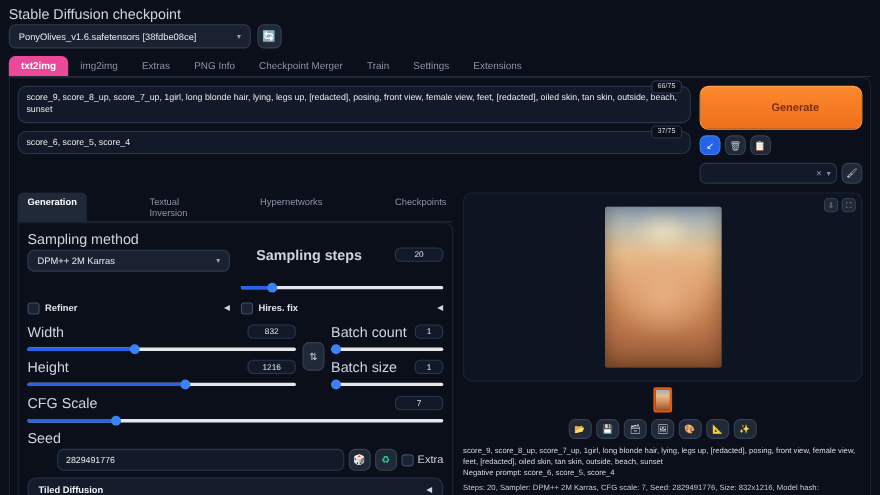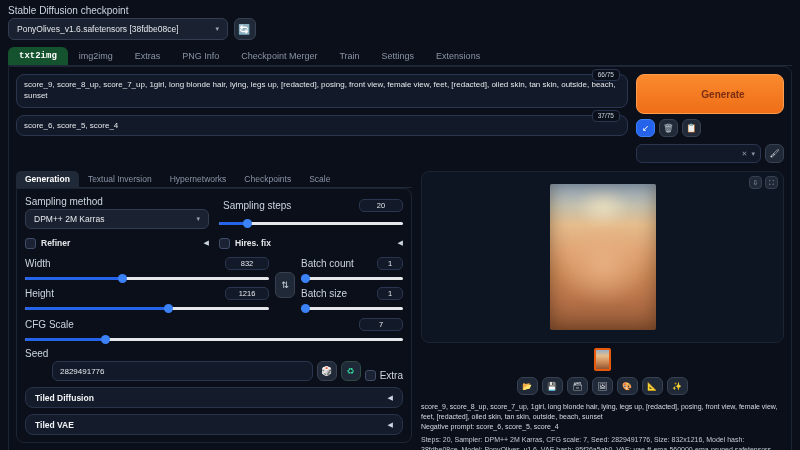--- a/index.html
+++ b/index.html
@@ -2,44 +2,43 @@
 <html><head>
 <meta charset="utf-8">
 <style>
   * { margin:0; padding:0; box-sizing:border-box; }
   html,body { width:800px; height:450px; overflow:hidden; }
   body {
     background:#0b0f19; color:#e5e7eb;
     font-family:"Liberation Sans", "DejaVu Sans", sans-serif;
     font-size:9px; padding:5px 8px;
   }
-  .lbl { font-size:10px; color:#cbd5e1; margin-bottom:2px; display:block; }
+  .lbl { font-size:13px; color:#cbd5e1; margin-bottom:2px; display:block; }
 
   
   .ckpt-row { display:flex; align-items:center; gap:6px; margin-top:2px; }
   .select {
     background:#1a2231; border:1px solid #323d52; border-radius:6px;
     height:22px; display:flex; align-items:center; justify-content:space-between;
     padding:0 8px; font-size:8.5px; color:#e5e7eb; cursor:pointer;
   }
   .ckpt-select { width:220px; }
   .caret { color:#9ca3af; font-size:7px; margin-left:6px; }
   .icon-btn {
     background:#1f2937; border:1px solid #374151; border-radius:6px;
     width:22px; height:22px; display:flex; align-items:center; justify-content:center;
     font-size:10px; cursor:pointer; color:#60a5fa;
   }
 
   
   .tabs { display:flex; align-items:flex-end; border-bottom:1px solid #1f2937; margin-top:7px; }
   .tab { padding:4px 11px; font-size:9px; color:#8a94a6; cursor:pointer; }
   .tab.active {
-    background:#14532d; color:#fff; font-weight:bold;
+    background:#ec4899; color:#fff; font-weight:bold;
     border-radius:6px 6px 0 0;
-    font-family:Liberation Mono, monospace;
   }
 
   
   .tabitem { border:1px solid #1c2533; border-radius:0 8px 8px 8px; padding:7px; margin-top:0; }
 
   
   .prompt-row { display:flex; gap:8px; }
   .prompt-col { flex:1; display:flex; flex-direction:column; gap:7px; }
   .ta-wrap { position:relative; }
   .textarea {
@@ -79,21 +78,21 @@
     width:19px; height:19px; border-radius:6px; border:1px solid #374151;
     background:#1f2937; font-size:8px; display:flex; align-items:center; justify-content:center;
     cursor:pointer;
   }
 
   
   .main-row { display:flex; gap:9px; margin-top:8px; }
   .left-col { width:396px; }
   .right-col { flex:1; display:flex; flex-direction:column; }
 
-  .gen-tabs { display:flex; align-items:flex-end; border-bottom:1px solid #1f2937; }
+  .gen-tabs { display:flex; border-bottom:1px solid #1f2937;gap:48px; }
   .gen-tab { padding:3px 9px; font-size:8.5px; color:#8a94a6; cursor:pointer; }
   .gen-tab.active { background:#1f2937; color:#fff; font-weight:bold; border-radius:5px 5px 0 0; }
   .panel { border:1px solid #1c2533; border-radius:0 8px 8px 8px; padding:7px 8px; }
 
   .two-col { display:flex; gap:10px; }
   .two-col > div { flex:1; }
   .val-box {
     background:#121a29; border:1px solid #2a3650; border-radius:5px;
     min-width:44px; height:13px; font-size:7.5px; color:#e5e7eb;
     display:flex; align-items:center; justify-content:center; padding:0 4px;
@@ -111,21 +110,21 @@
 
   .wh-grid { display:flex; gap:6px; margin-top:6px; }
   .wh-left { flex:1; }
   .swap-col { display:flex; align-items:center; }
   .swap-btn {
     width:20px; height:26px; background:#1f2937; border:1px solid #374151; border-radius:6px;
     color:#cbd5e1; font-size:9px; display:flex; align-items:center; justify-content:center; cursor:pointer;
   }
   .batch-col { width:102px; }
 
-  .seed-row { display:flex; gap:4px; align-items:flex-end;padding-left:27px; }
+  .seed-row { display:flex; gap:4px; align-items:center;padding-left:27px; }
   .seed-input {
     flex:1; height:20px; background:#121a29; border:1px solid #2a3650; border-radius:6px;
     color:#e5e7eb; font-size:8px; padding:0 7px; font-family:"Liberation Sans", sans-serif;
   }
   .seed-btn {
     width:20px; height:20px; border-radius:6px; border:1px solid #374151; background:#1f2937;
     font-size:9px; display:flex; align-items:center; justify-content:center; cursor:pointer;
   }
   .seed-btn.green { color:#34d399; border-color:#2f4a43; }
 
@@ -250,21 +249,21 @@
         <div class="two-col">
           <div>
             <span class="lbl">Sampling method</span>
             <div class="select" style="height:20px;">
               <span>DPM++ 2M Karras</span>
               <span class="caret">▾</span>
             </div>
           </div>
           <div>
             <div class="label-row">
-              <span class="lbl" style="margin:4px;">Sampling steps</span>
+              <span class="lbl" style="margin:14px;font-weight:bold;">Sampling steps</span>
               <div class="val-box">20</div>
             </div>
             <div class="slider">
               <div class="track"></div>
                 <div class="fill" style="width:14%;"></div>
                 <div class="handle" style="left:13%;"></div>
             </div>
           </div>
         </div>
 

